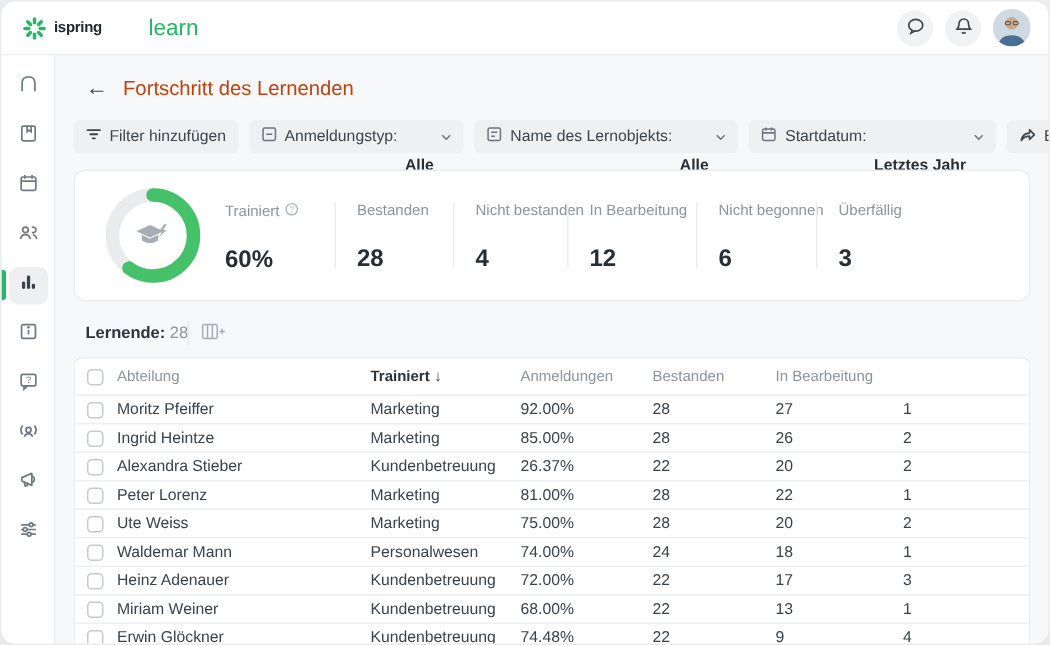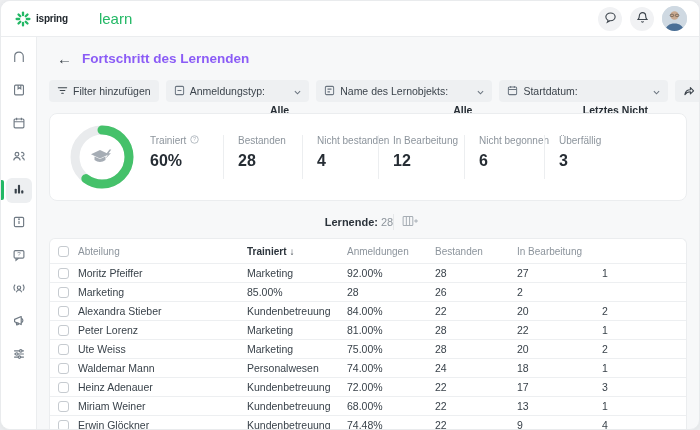--- a/index.html
+++ b/index.html
@@ -31,45 +31,45 @@
   .side-item .pad { width:26px; height:25px; border-radius:6px; display:flex; align-items:center; justify-content:center; }
   .side-item.active .pad { background:#edeff1; color:#39424a; }
   .side-item.active::before { content:""; position:absolute; left:0; top:4px; width:3px; height:20px;
                background:#23b865; border-radius:0 2px 2px 0; }
 
   .content { flex:1; min-width:0; padding:0 12px; display:flex; flex-direction:column; }
 
   
   .title-row { display:flex; align-items:center; gap:10px; margin:10px 0 2px 8px; height:22px; }
   .back { background:none; border:none; font-size:15px; color:#3c444c; cursor:pointer; line-height:1; padding:0; }
-  h1 { font-size:13.5px; font-weight:bold; color:#8b5cf6; }
+  h1 { font-size:13.5px; font-weight:normal; color:#c2410c; }
 
   
   .filter-row { display:flex; align-items:center; gap:7px; margin:9px 0 0 0; flex-wrap:nowrap; }
   .chip { height:22px; background:#eef0f2; border:none; border-radius:4px; padding:0 8px;
           display:flex; align-items:center; gap:5px; font-family:inherit; font-size:10.5px;
           color:#3c444c; cursor:pointer; white-space:nowrap;justify-content:center; }
   .chip b { color:#272e35;margin-top:38px; }
   .chip svg { flex:0 0 auto; }
   .chev { color:#6b7580; }
 
   
   .summary-card { margin-top:11px; background:#fff; border:1px solid #ebedef; border-radius:8px;
                   height:88px; display:flex; align-items:center; padding:0 0 0 20px; }
   .donut { position:relative; width:64px; height:64px; flex:0 0 auto; margin-right:16px; }
   .stats { display:flex; flex:1; align-items:center; height:48px; }
   .stat { padding-left:14px; border-left:1px solid #eceef0; height:44px; display:flex;
           flex-direction:column; justify-content:flex-start; }
   .stat:first-child { border-left:none; padding-left:0; }
   .stat-label { font-size:10px; color:#8c949c; display:flex; align-items:center; gap:4px; white-space:nowrap; }
-  .stat-value { font-size:16px; font-weight:bold; color:#262d34; margin-top:6px; }
+  .stat-value { font-size:16px; font-weight:bold; color:#262d34; margin-top:18px; }
   .w1{width:73px}.w2{width:79px}.w3{width:76px}.w4{width:86px}.w5{width:80px}.w6{flex:1}
 
   
-  .list-header { display:flex; align-items:center; justify-content:center; margin:13px 0 8px 8px; }
+  .list-header { display:flex; align-items:center; justify-content:flex-start; margin:13px 0 8px 8px; }
   .list-title { font-size:11px; color:#2b333b; }
   .list-title .lbl { font-weight:bold; }
   .list-title .count { color:#8c949c; margin-left:3px; }
   .cols-btn { background:none; border:none; color:#a7aeb5; cursor:pointer; display:flex; align-items:center;
               border-left:1px solid #e6e8ea; padding-left:8px; height:16px; }
 
   
   .table-card { background:#fff; border:1px solid #ebedef; border-bottom:none; border-radius:6px 6px 0 0;
                 flex:1; overflow:hidden; }
   .trow { display:grid; grid-template-columns:20px 169px 100px 88px 82px 85px 1fr;
@@ -271,21 +271,21 @@
               </svg></span>
         </button>
         <button class="chip">
           <span><svg width="11" height="11" viewBox="0 0 12 12" fill="none" stroke="#6b7580" stroke-width="1.1">
                 <rect x="1.5" y="2.2" width="9" height="8.3" rx="1.2"></rect>
                 <line x1="4" y1="1" x2="4" y2="3.4"></line>
                 <line x1="8" y1="1" x2="8" y2="3.4"></line>
                 <line x1="1.5" y1="5" x2="10.5" y2="5"></line>
               </svg></span>
           <span>Startdatum:</span>
-            <b>Letztes Nicht</b>
+            <b>Letztes Jahr</b>
           <span class="chev"><svg width="7" height="5" viewBox="0 0 8 5" fill="none" stroke="currentColor" stroke-width="1.2">
                 <path d="M1 1 L4 4 L7 1"></path>
               </svg></span>
         </button>
         <button class="chip">
           <span><svg width="12" height="11" viewBox="0 0 13 12" fill="none" stroke="#3c444c" stroke-width="1.2" stroke-linejoin="round">
                 <path d="M2 10.5 C2.6 6.8 4.8 5.2 8 5.2 V2.8 L11.5 6.3 L8 9.8 V7.4 C5.3 7.4 3.4 8.4 2 10.5 Z"></path>
               </svg></span>
           <span>Exportieren</span>
 
@@ -370,31 +370,32 @@
               <span class="checkbox"></span>
               <div>Moritz Pfeiffer</div>
               <div>Marketing</div>
               <div>92.00%</div>
               <div>28</div>
               <div>27</div>
               <div>1</div>
             </div>
             <div class="trow">
               <span class="checkbox"></span>
+              <div>Ingrid Heintze</div>
               <div>Marketing</div>
               <div>85.00%</div>
               <div>28</div>
               <div>26</div>
               <div>2</div>
             </div>
             <div class="trow">
               <span class="checkbox"></span>
               <div>Alexandra Stieber</div>
               <div>Kundenbetreuung</div>
-              <div>84.00%</div>
+              <div>26.37%</div>
               <div>22</div>
               <div>20</div>
               <div>2</div>
             </div>
             <div class="trow">
               <span class="checkbox"></span>
               <div>Peter Lorenz</div>
               <div>Marketing</div>
               <div>81.00%</div>
               <div>28</div>

